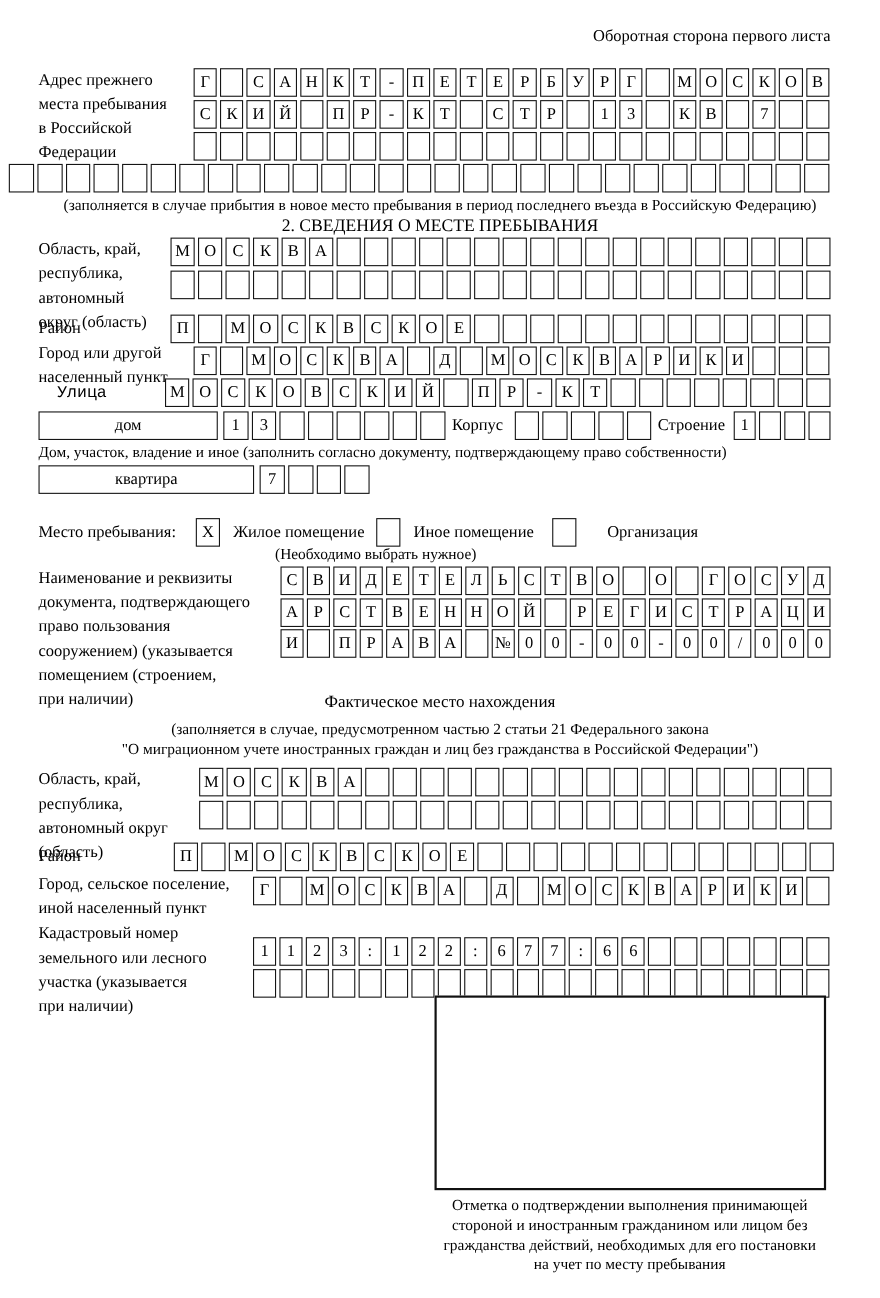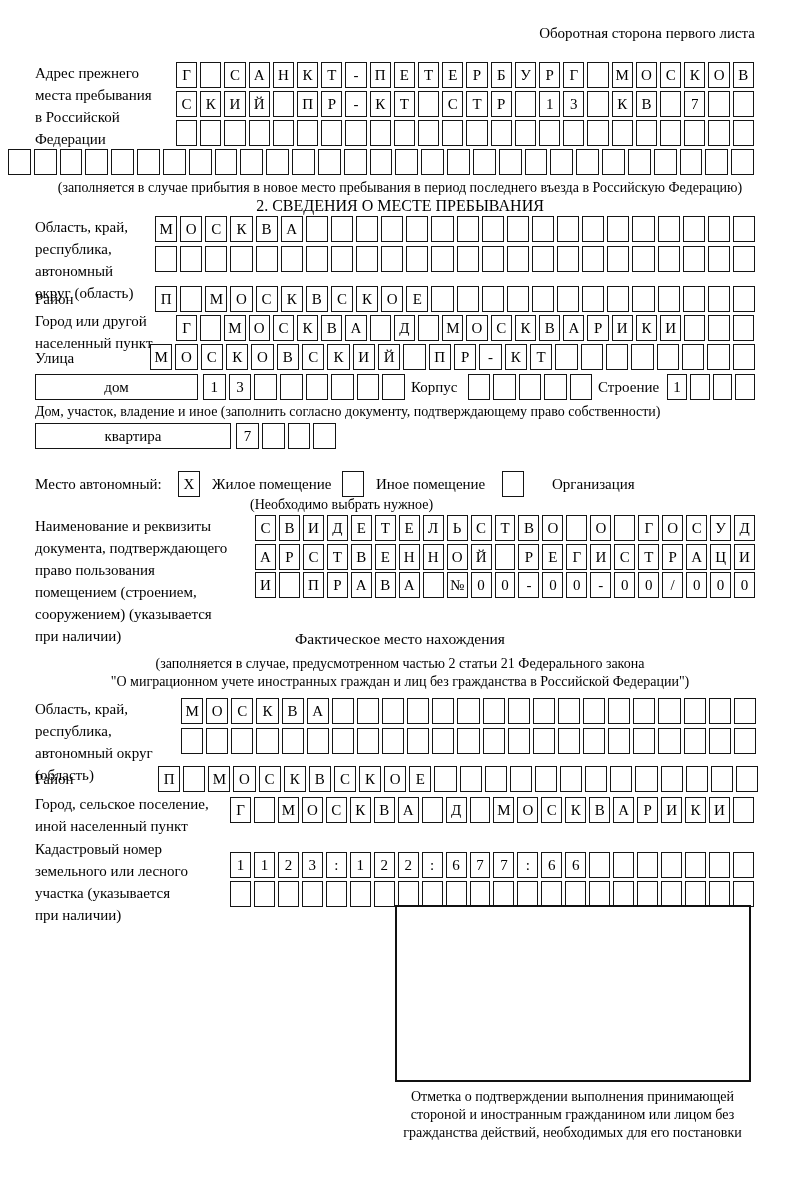--- a/index.html
+++ b/index.html
@@ -257,21 +257,21 @@
       <div class="cell">А</div>
       <div class="cell">Р</div>
       <div class="cell">И</div>
       <div class="cell">К</div>
       <div class="cell">И</div>
       <div class="cell"></div>
       <div class="cell"></div>
       <div class="cell"></div>
     </div>
 
-  <div class="abs lbl" style="left:35px;top:347px;">Улица</div>
+  <div class="abs lbl" style="left:52px;top:347px;font-family:Liberation Mono, monospace;">Улица</div>
   <div class="abs row" style="left:150px;top:344px;width:605px;">
       <div class="cell">М</div>
       <div class="cell">О</div>
       <div class="cell">С</div>
       <div class="cell">К</div>
       <div class="cell">О</div>
       <div class="cell">В</div>
       <div class="cell">С</div>
       <div class="cell">К</div>
       <div class="cell">И</div>
@@ -321,35 +321,35 @@
   <div class="abs cap" style="left:35px;top:403px;">Дом, участок, владение и иное (заполнить согласно документу, подтверждающему право собственности)</div>
 
   <div class="abs wbox" style="left:35px;top:423px;width:196px;">квартира</div>
   <div class="abs row" style="left:236px;top:423px;width:100px;">
       <div class="cell">7</div>
       <div class="cell"></div>
       <div class="cell"></div>
       <div class="cell"></div>
     </div>
 
-  <div class="abs lbl" style="left:35px;top:473px;">Место автономный:</div>
+  <div class="abs lbl" style="left:35px;top:473px;">Место пребывания:</div>
   <div class="abs chk" style="left:178px;top:471px;">X</div>
   <div class="abs lbl" style="left:212px;top:473px;">Жилое помещение</div>
   <div class="abs chk" style="left:342px;top:471px;"></div>
   <div class="abs lbl" style="left:376px;top:473px;">Иное помещение</div>
   <div class="abs chk" style="left:502px;top:471px;"></div>
   <div class="abs lbl" style="left:552px;top:473px;">Организация</div>
   <div class="abs cap" style="left:250px;top:496px;">(Необходимо выбрать нужное)</div>
 
   <div class="abs" style="left:35px;top:515px;">
     <div class="lbl">Наименование и реквизиты</div>
     <div class="lbl">документа, подтверждающего</div>
     <div class="lbl">право пользования</div>
+    <div class="lbl">сооружением) (указывается</div>
     <div class="lbl">помещением (строением,</div>
-    <div class="lbl">сооружением) (указывается</div>
     <div class="lbl">при наличии)</div>
   </div>
   <div class="abs row" style="left:255px;top:515px;width:500px;">
       <div class="cell">С</div>
       <div class="cell">В</div>
       <div class="cell">И</div>
       <div class="cell">Д</div>
       <div class="cell">Е</div>
       <div class="cell">Т</div>
       <div class="cell">Е</div>
@@ -586,15 +586,16 @@
       <div class="cell"></div>
       <div class="cell"></div>
       <div class="cell"></div>
     </div>
 
   <div class="abs stamp" style="left:395px;top:905px;width:356px;height:177px;"></div>
   <div class="abs" style="left:345px;top:1088px;width:455px;text-align:center;">
     <div class="cap" style="white-space:normal;">Отметка о подтверждении выполнения принимающей</div>
     <div class="cap" style="white-space:normal;">стороной и иностранным гражданином или лицом без</div>
     <div class="cap" style="white-space:normal;">гражданства действий, необходимых для его постановки</div>
+    <div class="cap" style="white-space:normal;">на учет по месту пребывания</div>
   </div>
 
 </div>
 
 </body></html>

